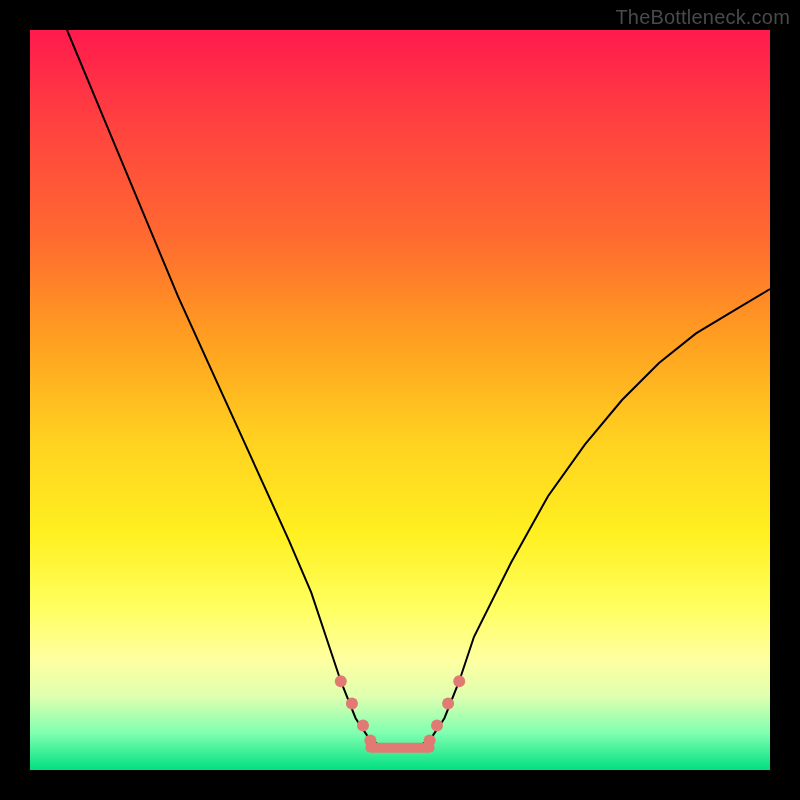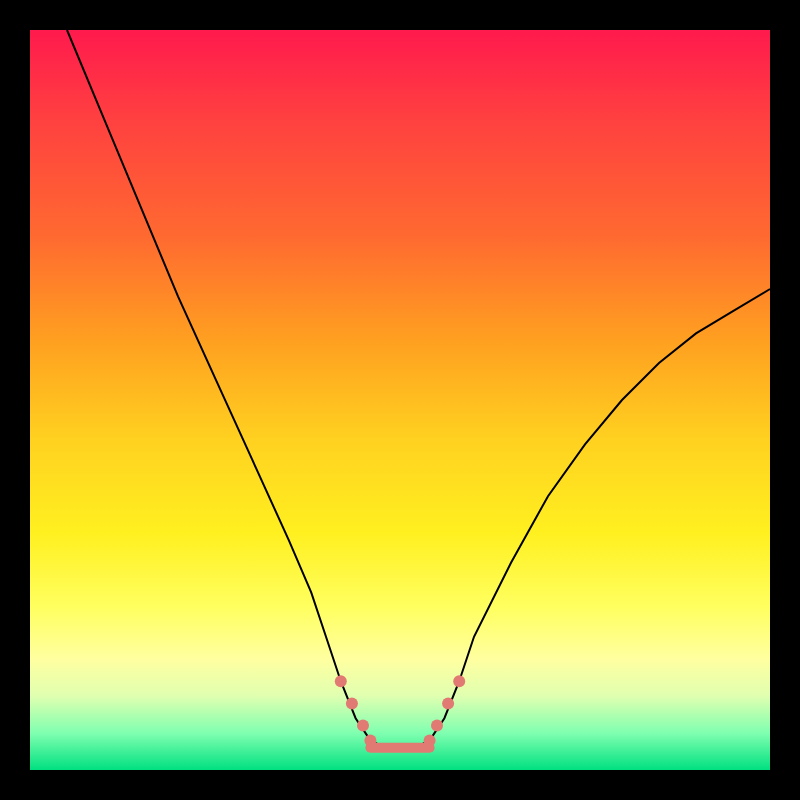--- a/index.html
+++ b/index.html
@@ -69,20 +69,21 @@
     font-weight: 500;
     letter-spacing: 0.2px;
     user-select: none;
   }
 </style>
 </head>
 <body>
 
 <div class="frame">
 
+  <div class="watermark">TheBottleneck.com</div>
 
   <div class="plot-area" style="background: linear-gradient(rgb(255, 26, 77) 0%, rgb(255, 64, 64) 12%, rgb(255, 106, 48) 28%, rgb(255, 160, 32) 42%, rgb(255, 208, 32) 55%, rgb(255, 240, 32) 68%, rgb(255, 255, 96) 78%, rgb(255, 255, 160) 85%, rgb(224, 255, 176) 90%, rgb(128, 255, 176) 95%, rgb(0, 224, 128) 100%);">
     <svg id="chart-svg" viewBox="0 0 740 740">
       <path id="curve-path" class="curve" d="M37.0 0.0 L74.0 88.8 L111.0 177.6 L148.0 266.4 L185.0 347.8 L222.0 429.2 L259.0 510.6 L281.2 562.4 L296.0 606.8 L310.8 651.2 L325.6 688.2 L340.4 710.4 L355.2 717.8 L370.0 717.8 L384.8 717.8 L399.6 710.4 L414.4 688.2 L429.2 651.2 L444.0 606.8 L481.0 532.8 L518.0 466.2 L555.0 414.4 L592.0 370.0 L629.0 333.0 L666.0 303.4 L703.0 281.2 L740.0 259.0"></path>
       <line id="flat-seg" class="flat-segment" x1="340.40000000000003" y1="717.8" x2="399.6" y2="717.8" stroke="#e27a74"></line>
       <g id="marker-group">
           <circle cx="310.8" cy="651.2" r="6" class="marker-dot" fill="#e27a74"></circle>
           <circle cx="321.9" cy="673.4" r="6" class="marker-dot" fill="#e27a74"></circle>
           <circle cx="333" cy="695.6" r="6" class="marker-dot" fill="#e27a74"></circle>
           <circle cx="340.40000000000003" cy="710.4" r="6" class="marker-dot" fill="#e27a74"></circle>

